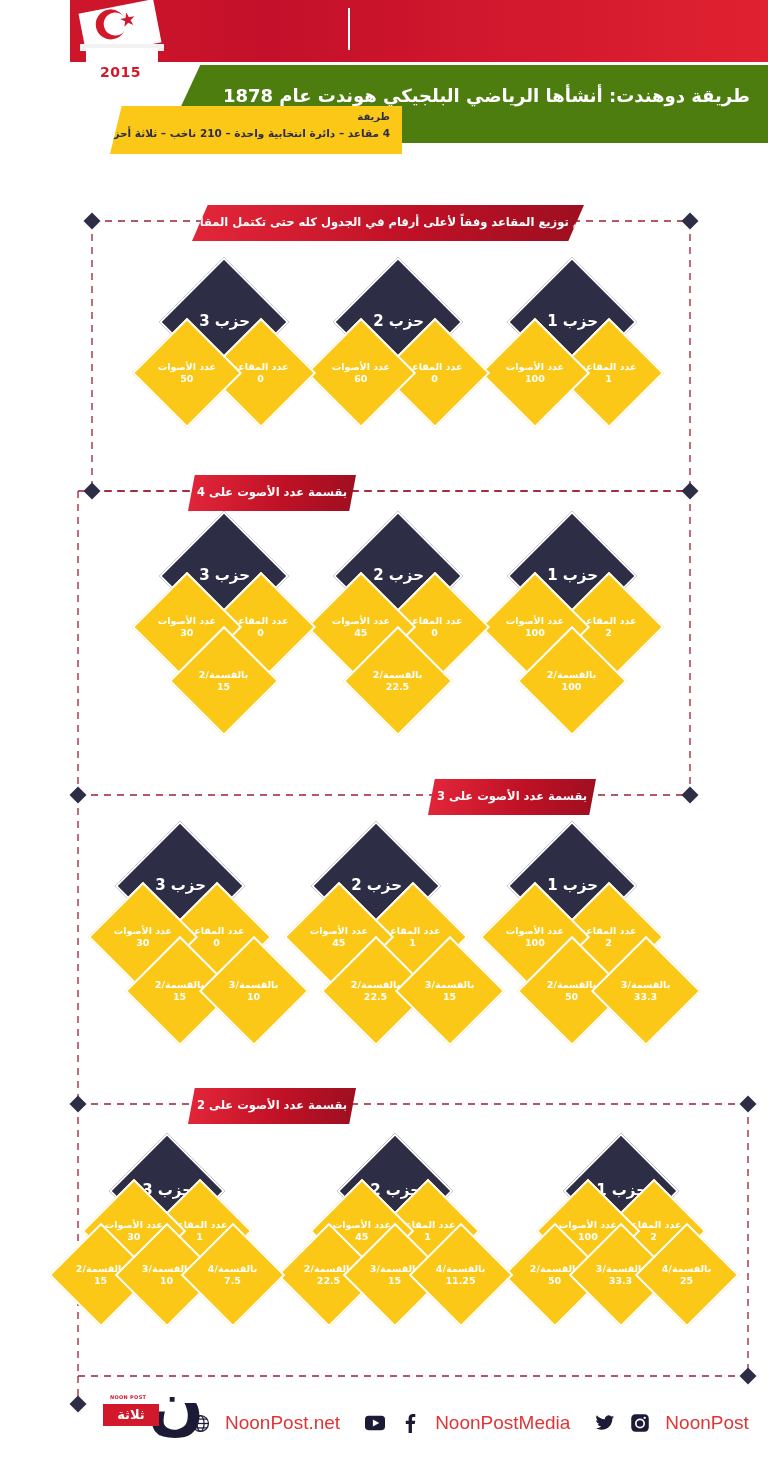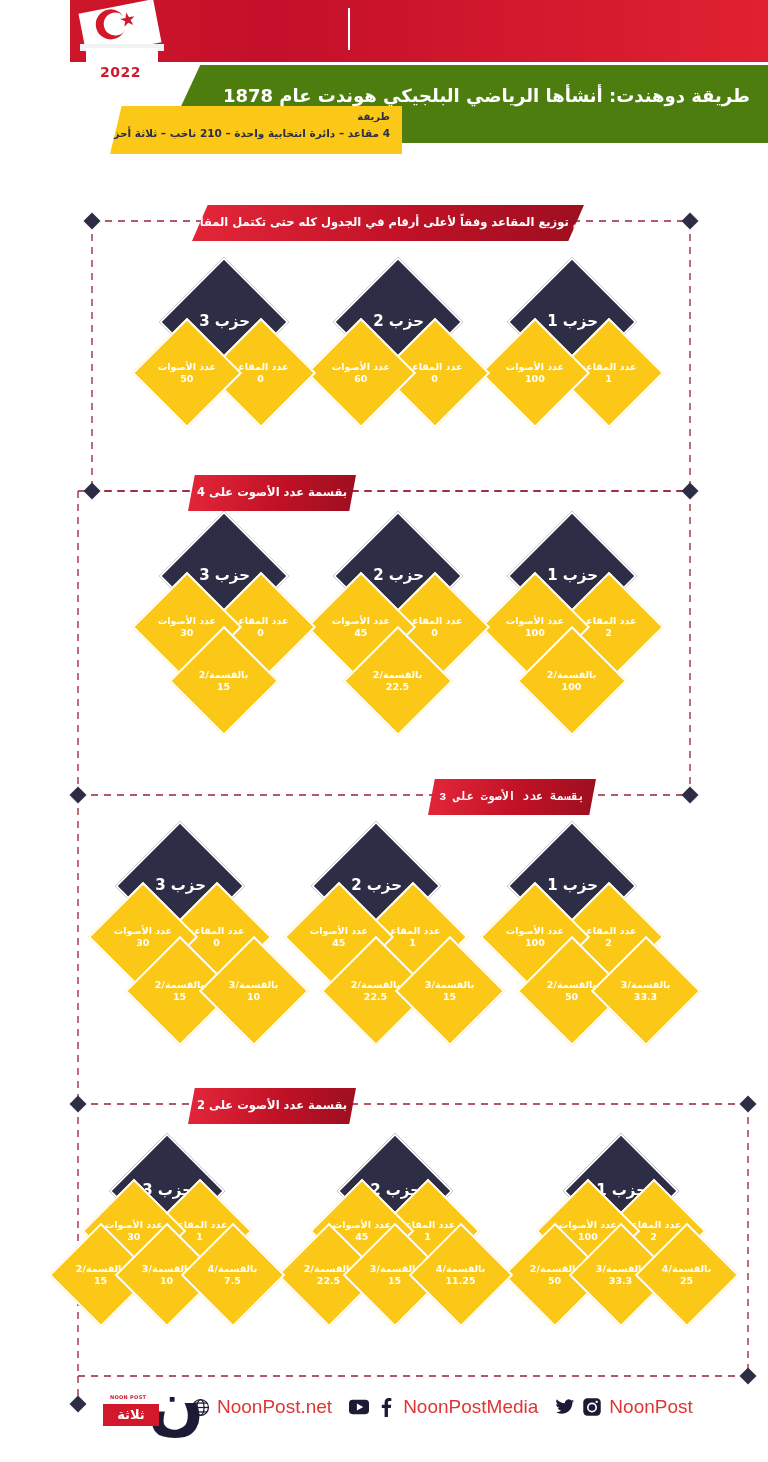--- a/index.html
+++ b/index.html
@@ -262,24 +262,24 @@
     left: 10px;
     top: 20px;
     font-size: 5px;
     color: #d2182b;
     font-weight: bold;
     letter-spacing: 0.3px;
   }
   .social-row {
     position: absolute;
     left: 190px;
-    top: 28px;
+    top: 44px;
     display: flex;
     align-items: center;
-    gap: 7px;
+    gap: 15px;
     direction: ltr;
   }
   .social-label {
     color: #e03535;
     font-size: 19px;
     font-family: "Liberation Sans", sans-serif;
   }
   .icon-sq {
     width: 20px; height: 20px;
     display: inline-flex;
@@ -298,21 +298,21 @@
 
 <div class="ballot-logo">
   <div class="ballot-card"></div>
   <div class="crescent-wrap">
     <div class="crescent-outer"></div>
     <div class="crescent-inner"></div>
     <div class="star-glyph">★</div>
   </div>
   <div class="ballot-box-lid"></div>
   <div class="ballot-box"></div>
-  <div class="ballot-year">2022</div>
+  <div class="ballot-year">2015</div>
 </div>
 
 <div class="subtitle-banner">
   <div class="subtitle-text">طريقة دوهندت: أنشأها الرياضي البلجيكي هوندت عام 1878</div>
 </div>
 
 <div class="assume-box">
   <div class="assume-line1">طريقة</div>
   <div class="assume-line2">4 مقاعد – دائرة انتخابية واحدة – 210 ناخب – ثلاثة أحزاب</div>
 </div>
@@ -430,21 +430,21 @@
     <span class="dm-inner">عدد المقاعد<span class="dm-val">0</span></span>
   </div>
   <div class="dm dm-yellow" style="left:4px; top:58px; width:78px; height:78px;">
     <span class="dm-inner">عدد الأصوات<span class="dm-val">30</span></span>
   </div>
   <div class="dm dm-yellow" style="left:41px; top:112px; width:78px; height:78px;">
     <span class="dm-inner">بالقسمة/2<span class="dm-val">15</span></span>
   </div>
 </div>
 
-<div class="step-banner sk" style="left:428px; top:779px; width:168px;font-family:Liberation Mono, monospace;">
+<div class="step-banner sk" style="left:428px; top:779px; width:168px;">
   <span class="step-banner-label">بقسمة عدد الأصوت على 3</span>
 </div>
 
 <div class="diamond-group" style="left:492px; top:840px; width:200px; height:210px;">
   <div class="dm dm-navy" style="left:34px; top:0px; width:92px; height:92px;">
     <span class="dm-inner">حزب 1</span>
   </div>
   <div class="dm dm-yellow" style="left:78px; top:58px; width:78px; height:78px;">
     <span class="dm-inner">عدد المقاعد<span class="dm-val">2</span></span>
   </div>

